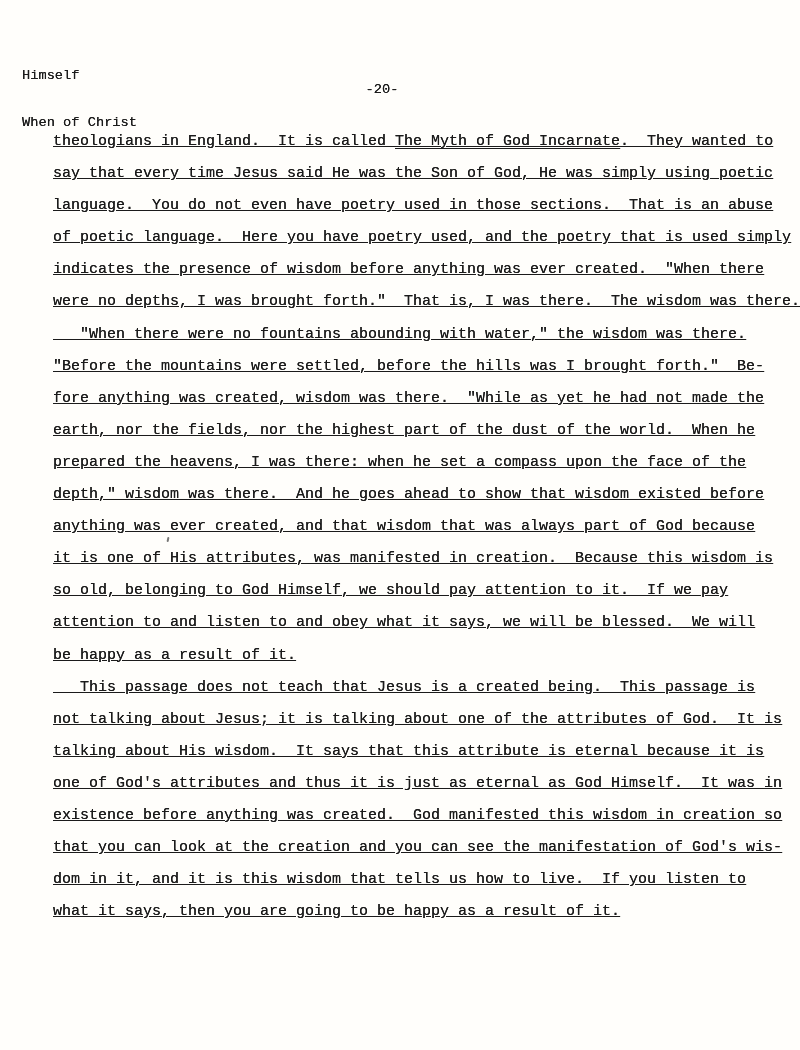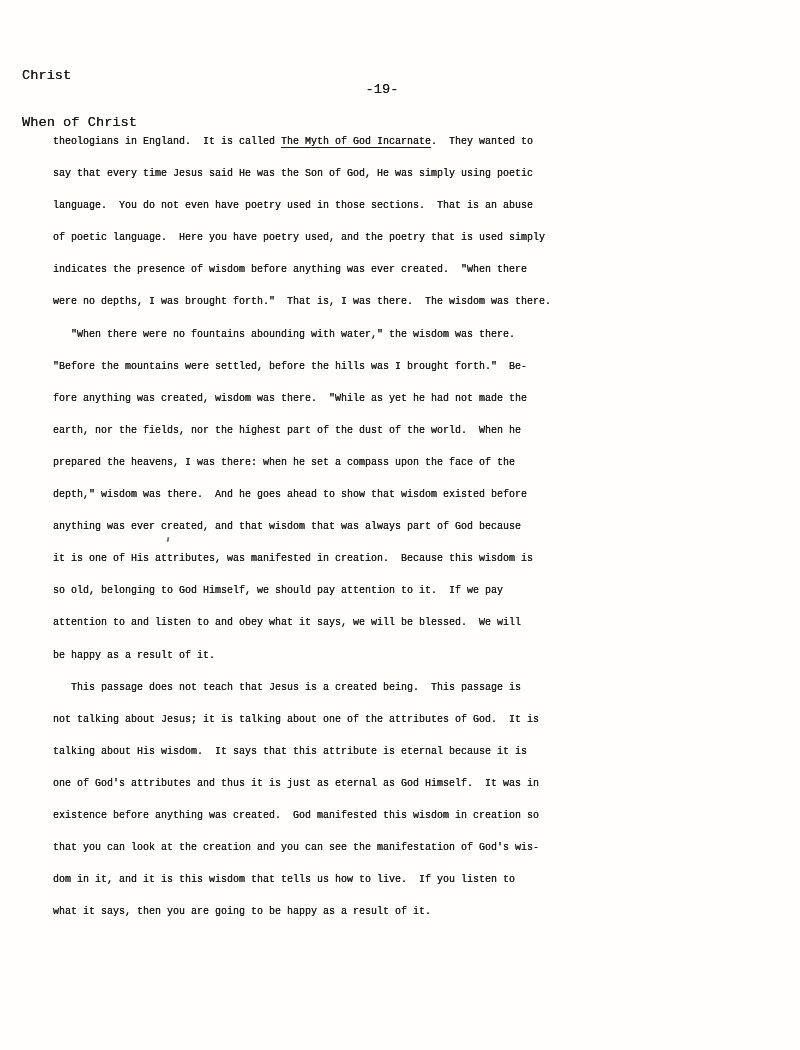--- a/index.html
+++ b/index.html
@@ -33,23 +33,24 @@
     top: 82px;
     width: 658px;
     text-align: center;
     font-size: 13.7px;
     white-space: pre;
   }
   .bodytext {
     position: absolute;
     left: 53px;
     top: 126px;
-    font-size: 10px;
+    font-size: 15px;
     line-height: 32.1px;
     white-space: pre;
+    text-decoration: underline;
   }
   .line { height: 32.1px; }
   .seg { white-space: pre; }
   .seg.u {
     text-decoration: underline;
     text-decoration-thickness: 1.4px;
     text-underline-offset: 3px;
   }
   .ink-speck {
     position: absolute;
@@ -62,23 +63,23 @@
     transform: rotate(12deg);
     opacity: 0.75;
   }
 </style>
 </head>
 <body>
 
 <div class="page typed" style="--paper: #fffefb; --ink: #1b1b1b;">
 
   <div class="header">
-    <div>Christ</div>
+    <div>Himself</div>
     <div>When of Christ</div>
   </div>
 
-  <div class="pageno">-19-</div>
+  <div class="pageno">-20-</div>
 
   <div class="bodytext"><div class="line"><span class="seg">theologians in England.  It is called </span><span class="seg u">The Myth of God Incarnate</span><span class="seg">.  They wanted to</span></div><div class="line"><span class="seg">say that every time Jesus said He was the Son of God, He was simply using poetic</span></div><div class="line"><span class="seg">language.  You do not even have poetry used in those sections.  That is an abuse</span></div><div class="line"><span class="seg">of poetic language.  Here you have poetry used, and the poetry that is used simply</span></div><div class="line"><span class="seg">indicates the presence of wisdom before anything was ever created.  "When there</span></div><div class="line"><span class="seg">were no depths, I was brought forth."  That is, I was there.  The wisdom was there.</span></div><div class="line"><span class="seg">   "When there were no fountains abounding with water," the wisdom was there.</span></div><div class="line"><span class="seg">"Before the mountains were settled, before the hills was I brought forth."  Be-</span></div><div class="line"><span class="seg">fore anything was created, wisdom was there.  "While as yet he had not made the</span></div><div class="line"><span class="seg">earth, nor the fields, nor the highest part of the dust of the world.  When he</span></div><div class="line"><span class="seg">prepared the heavens, I was there: when he set a compass upon the face of the</span></div><div class="line"><span class="seg">depth," wisdom was there.  And he goes ahead to show that wisdom existed before</span></div><div class="line"><span class="seg">anything was ever created, and that wisdom that was always part of God because</span></div><div class="line"><span class="seg">it is one of His attributes, was manifested in creation.  Because this wisdom is</span></div><div class="line"><span class="seg">so old, belonging to God Himself, we should pay attention to it.  If we pay</span></div><div class="line"><span class="seg">attention to and listen to and obey what it says, we will be blessed.  We will</span></div><div class="line"><span class="seg">be happy as a result of it.</span></div><div class="line"><span class="seg">   This passage does not teach that Jesus is a created being.  This passage is</span></div><div class="line"><span class="seg">not talking about Jesus; it is talking about one of the attributes of God.  It is</span></div><div class="line"><span class="seg">talking about His wisdom.  It says that this attribute is eternal because it is</span></div><div class="line"><span class="seg">one of God's attributes and thus it is just as eternal as God Himself.  It was in</span></div><div class="line"><span class="seg">existence before anything was created.  God manifested this wisdom in creation so</span></div><div class="line"><span class="seg">that you can look at the creation and you can see the manifestation of God's wis-</span></div><div class="line"><span class="seg">dom in it, and it is this wisdom that tells us how to live.  If you listen to</span></div><div class="line"><span class="seg">what it says, then you are going to be happy as a result of it.</span></div></div>
 
   <div class="ink-speck"></div>
 
 </div>
 
 </body></html>

